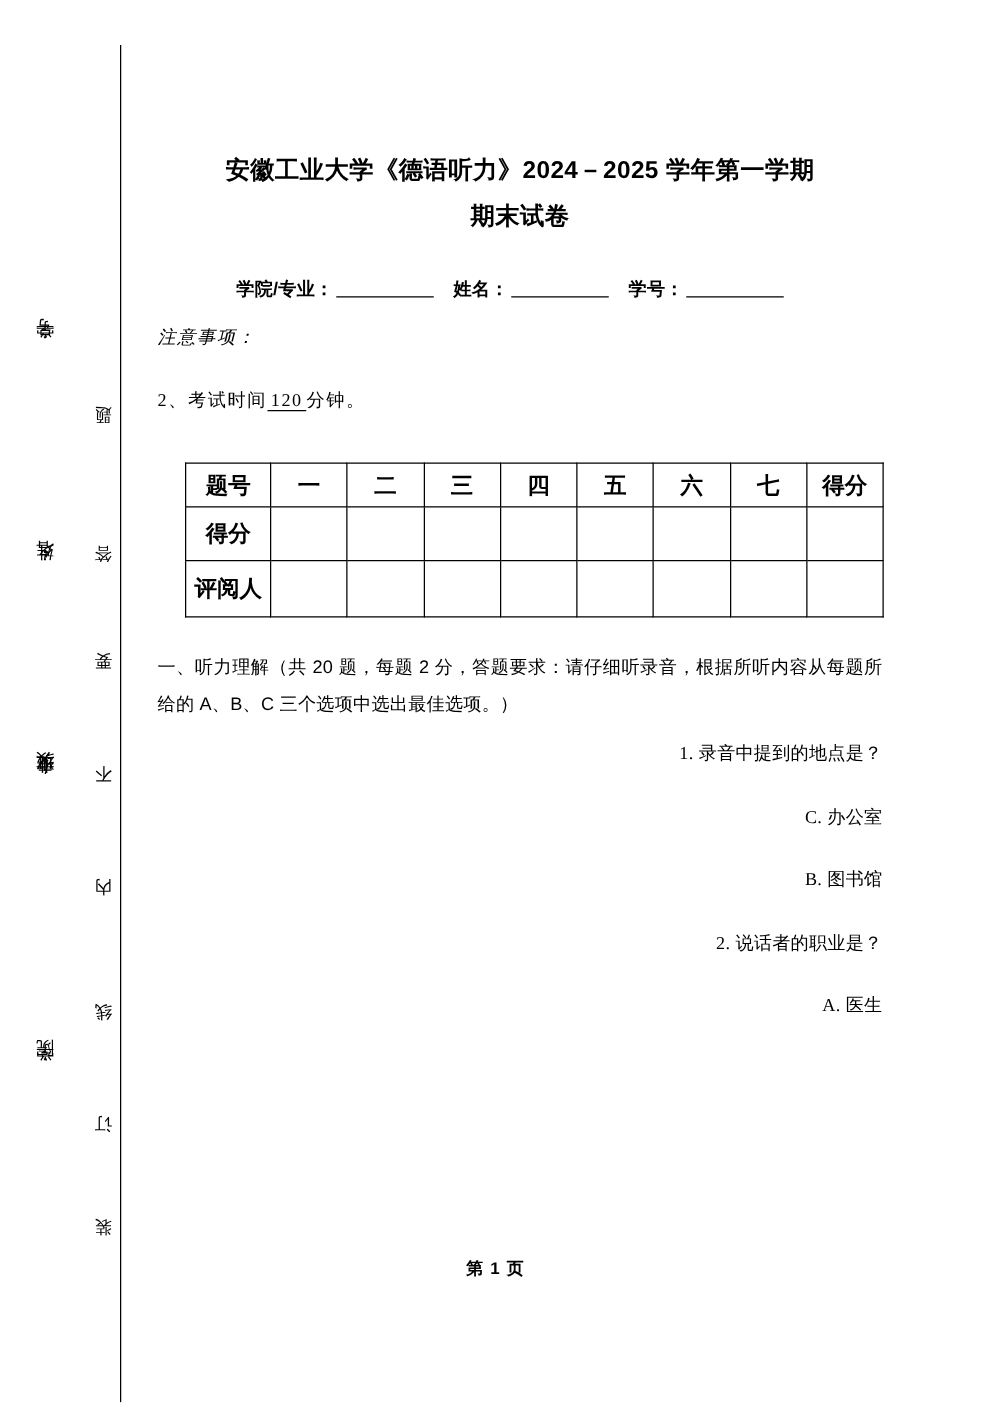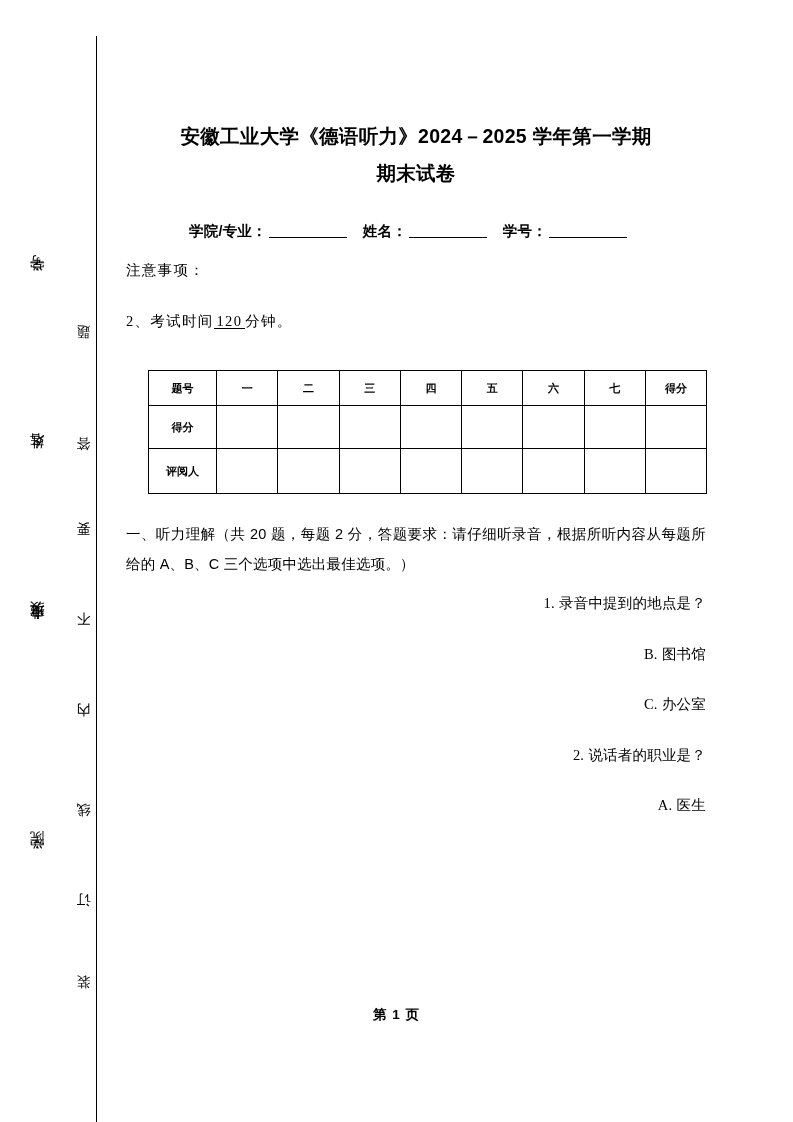--- a/index.html
+++ b/index.html
@@ -98,21 +98,21 @@
 
   .notes {
     padding-top: 22px;
   }
   .note-row {
     font-size: 14.5px;
     line-height: 1;
     letter-spacing: 1.3px;
     margin-bottom: 37px;
   }
-  .note-row.first { margin-bottom: 36px; }
+  .note-row.first { margin-bottom: 36px; font-style: italic; }
   .note-underline {
     display: inline-block;
     border-bottom: 1.2px solid #000;
     padding: 0 3px;
   }
 
   
   .score-table-wrap {
     padding-top: 4px;
     padding-left: 22px;
@@ -121,21 +121,21 @@
     border-collapse: collapse;
     width: 559px;
     table-layout: fixed;
   }
   table.score-table td {
     border: 1.5px solid #000;
     text-align: center;
     vertical-align: middle;
     font-family: "Liberation Sans", "DejaVu Sans", sans-serif;
     font-weight: bold;
-    font-size: 11px;
+    font-size: 18px;
     height: 36px;
     padding: 0;
   }
   table.score-table td.label { width: 67px; }
   table.score-table tr.r-head td { height: 34px; }
   table.score-table tr.r-score td { height: 42px; }
   table.score-table tr.r-marker td { height: 44px; }
 
   
   .section-head {
@@ -277,22 +277,22 @@
         </tr>
       </tbody>
         </table>
     </div>
 
     <div class="section-head">一、听力理解（共 20 题，每题 2 分，答题要求：请仔细听录音，根据所听内容从每题所给的 A、B、C 三个选项中选出最佳选项。）</div>
 
     <div class="qlist">
 
       <div class="q-stem"><span class="q-num">1.</span> <span>录音中提到的地点是？</span></div>
+      <div class="q-opt"><span class="opt-letter">C.</span> <span>办公室</span></div>
       <div class="q-opt"><span class="opt-letter">B.</span> <span>图书馆</span></div>
-      <div class="q-opt"><span class="opt-letter">C.</span> <span>办公室</span></div>
 
       <div class="q-stem"><span class="q-num">2.</span> <span>说话者的职业是？</span></div>
       <div class="q-opt"><span class="opt-letter">A.</span> <span>医生</span></div>
 
     </div>
   </div>
 
   <div class="footer">
     <span>第 1 页</span>
   </div>

